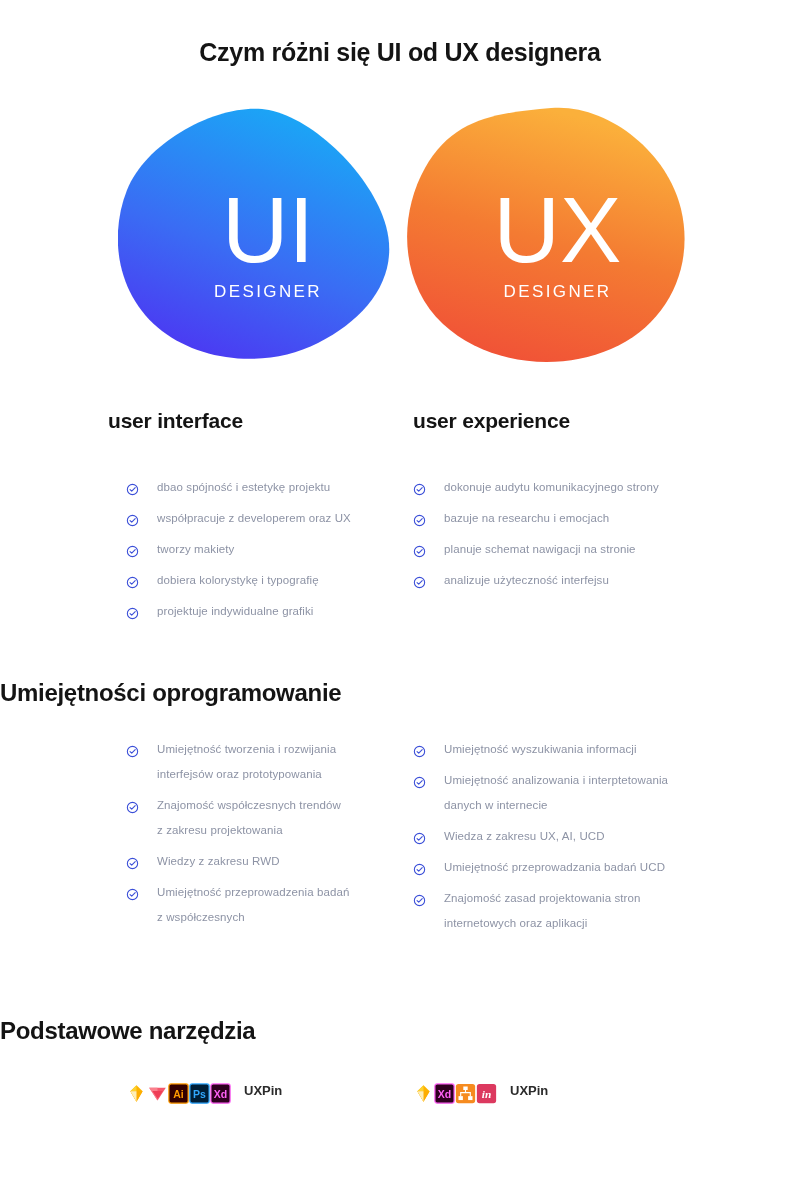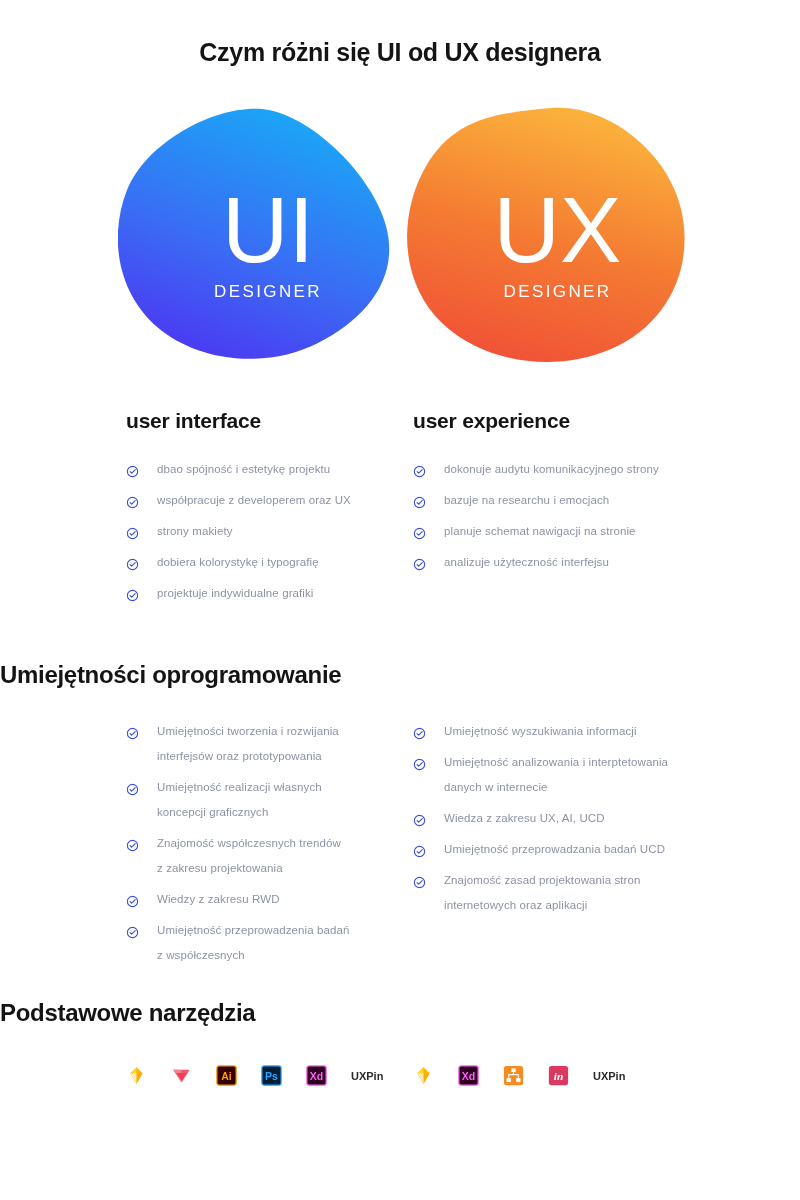--- a/index.html
+++ b/index.html
@@ -62,21 +62,21 @@
     margin-top:44px;
     height:30px;
   }
   .col-head {
     position:absolute;
     font-size:21px;
     font-weight:bold;
     color:#141414;
     letter-spacing:-0.2px;
   }
-  .col-head.left  { left:126px; }
+  .col-head.left  { left:108px; }
   .col-head.right { left:413px; }
 
   
   .two-col { position:relative; }
   .col { position:absolute; top:0; width:300px; }
   .col.left  { left:126px; }
   .col.right { left:413px; }
 
   .li {
     display:flex;
@@ -94,31 +94,31 @@
     font-size:11.5px;
     line-height:25px;
     color:#8d93a5;
     letter-spacing:0.1px;
     margin-top:-6px;
   }
   .li .txt .l2 { display:block; }
 
   
   .tools-row { position:relative; }
-  .tools { position:absolute; display:flex; align-items:center; gap:24px; }
+  .tools { position:absolute; display:flex; align-items:flex-start; gap:0; }
   .tools.left  { left:126px; }
   .tools.right { left:413px; }
   .tool { width:21px; height:21px; display:block; }
   .tool svg { display:block; width:21px; height:21px; }
   .tool-label {
-    font-size:11px;
+    font-size:13px;
     font-weight:bold;
     color:#2b2b2b;
     letter-spacing:0px;
-    margin-left:0;
+    margin-left:13px;
   }
 </style>
 </head>
 <body>
 
 <div class="page">
 
   <h1 class="main-title">Czym różni się UI od UX designera</h1>
 
   <div class="blobs">
@@ -157,21 +157,21 @@
       </div>
     </div>
 
   </div>
 
   <div class="col-heads">
     <div class="col-head left">user interface</div>
     <div class="col-head right">user experience</div>
   </div>
 
-  <div class="two-col" style="height:140px; margin-top:24px;">
+  <div class="two-col" style="height:140px; margin-top:42px;">
     <div class="col left">
       <div class="li">
         <span class="ico">
             <svg viewBox="0 0 24 24" fill="none" stroke="#3b4fd8" stroke-width="2">
               <circle cx="12" cy="12" r="9.5"></circle>
               <path d="M7.5 12.2 L10.6 15.2 L17 8.6" stroke-linecap="round" stroke-linejoin="round"></path>
             </svg>
           </span>
         <span class="txt">dbao spójność i estetykę projektu</span>
       </div>
@@ -184,21 +184,21 @@
           </span>
         <span class="txt">współpracuje z developerem oraz UX</span>
       </div>
       <div class="li">
         <span class="ico">
             <svg viewBox="0 0 24 24" fill="none" stroke="#3b4fd8" stroke-width="2">
               <circle cx="12" cy="12" r="9.5"></circle>
               <path d="M7.5 12.2 L10.6 15.2 L17 8.6" stroke-linecap="round" stroke-linejoin="round"></path>
             </svg>
           </span>
-        <span class="txt">strony makiety</span>
+        <span class="txt">tworzy makiety</span>
       </div>
       <div class="li">
         <span class="ico">
             <svg viewBox="0 0 24 24" fill="none" stroke="#3b4fd8" stroke-width="2">
               <circle cx="12" cy="12" r="9.5"></circle>
               <path d="M7.5 12.2 L10.6 15.2 L17 8.6" stroke-linecap="round" stroke-linejoin="round"></path>
             </svg>
           </span>
         <span class="txt">dobiera kolorystykę i typografię</span>
       </div>
@@ -259,34 +259,22 @@
 
     <div class="col left">
       <div class="li">
         <span class="ico">
             <svg viewBox="0 0 24 24" fill="none" stroke="#3b4fd8" stroke-width="2">
               <circle cx="12" cy="12" r="9.5"></circle>
               <path d="M7.5 12.2 L10.6 15.2 L17 8.6" stroke-linecap="round" stroke-linejoin="round"></path>
             </svg>
           </span>
         <span class="txt">
-          <span>Umiejętności tworzenia i rozwijania</span>
+          <span>Umiejętność tworzenia i rozwijania</span>
           <span class="l2">interfejsów oraz prototypowania</span>
-        </span>
-      </div>
-      <div class="li">
-        <span class="ico">
-            <svg viewBox="0 0 24 24" fill="none" stroke="#3b4fd8" stroke-width="2">
-              <circle cx="12" cy="12" r="9.5"></circle>
-              <path d="M7.5 12.2 L10.6 15.2 L17 8.6" stroke-linecap="round" stroke-linejoin="round"></path>
-            </svg>
-          </span>
-        <span class="txt">
-          <span>Umiejętność realizacji własnych</span>
-          <span class="l2">koncepcji graficznych</span>
         </span>
       </div>
       <div class="li">
         <span class="ico">
             <svg viewBox="0 0 24 24" fill="none" stroke="#3b4fd8" stroke-width="2">
               <circle cx="12" cy="12" r="9.5"></circle>
               <path d="M7.5 12.2 L10.6 15.2 L17 8.6" stroke-linecap="round" stroke-linejoin="round"></path>
             </svg>
           </span>
         <span class="txt">

